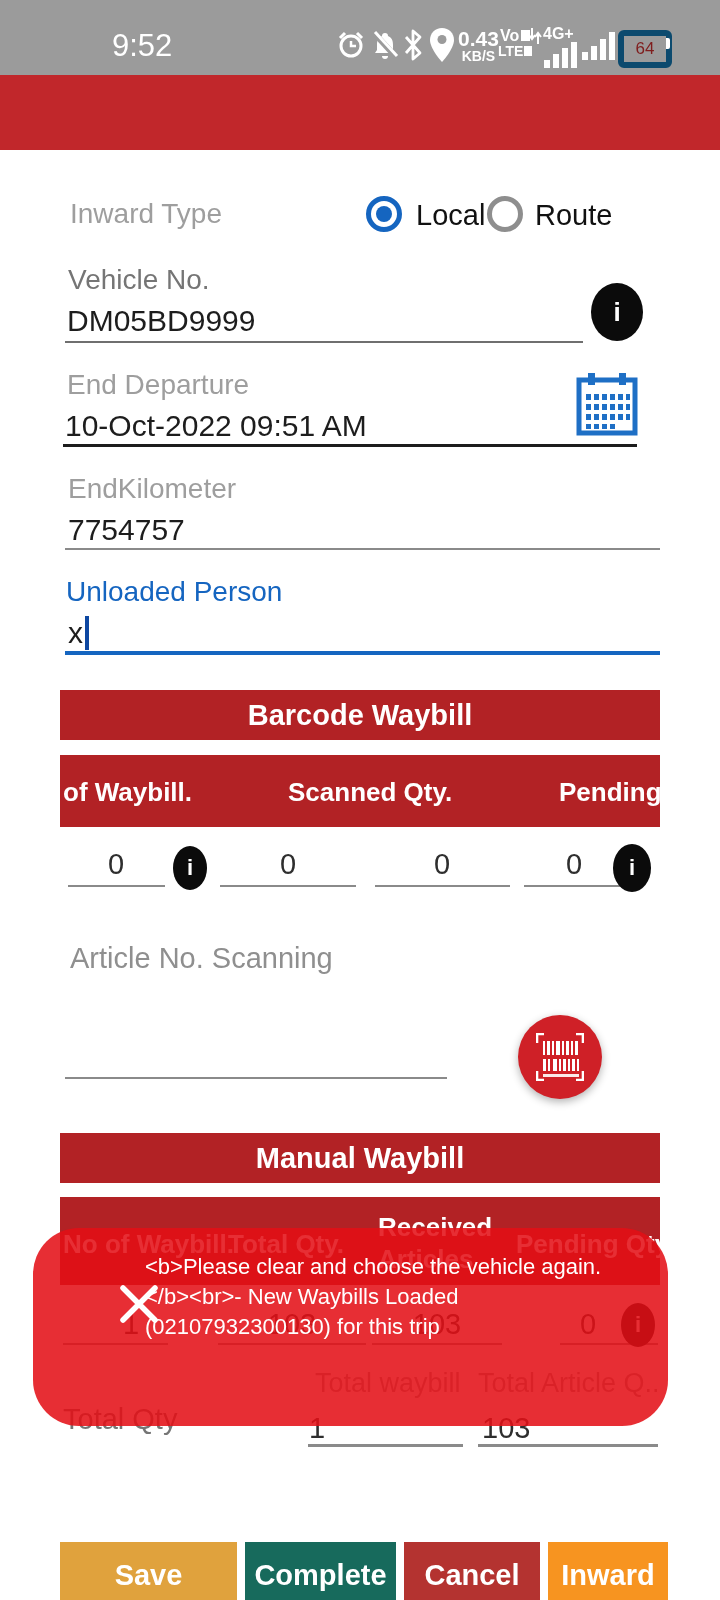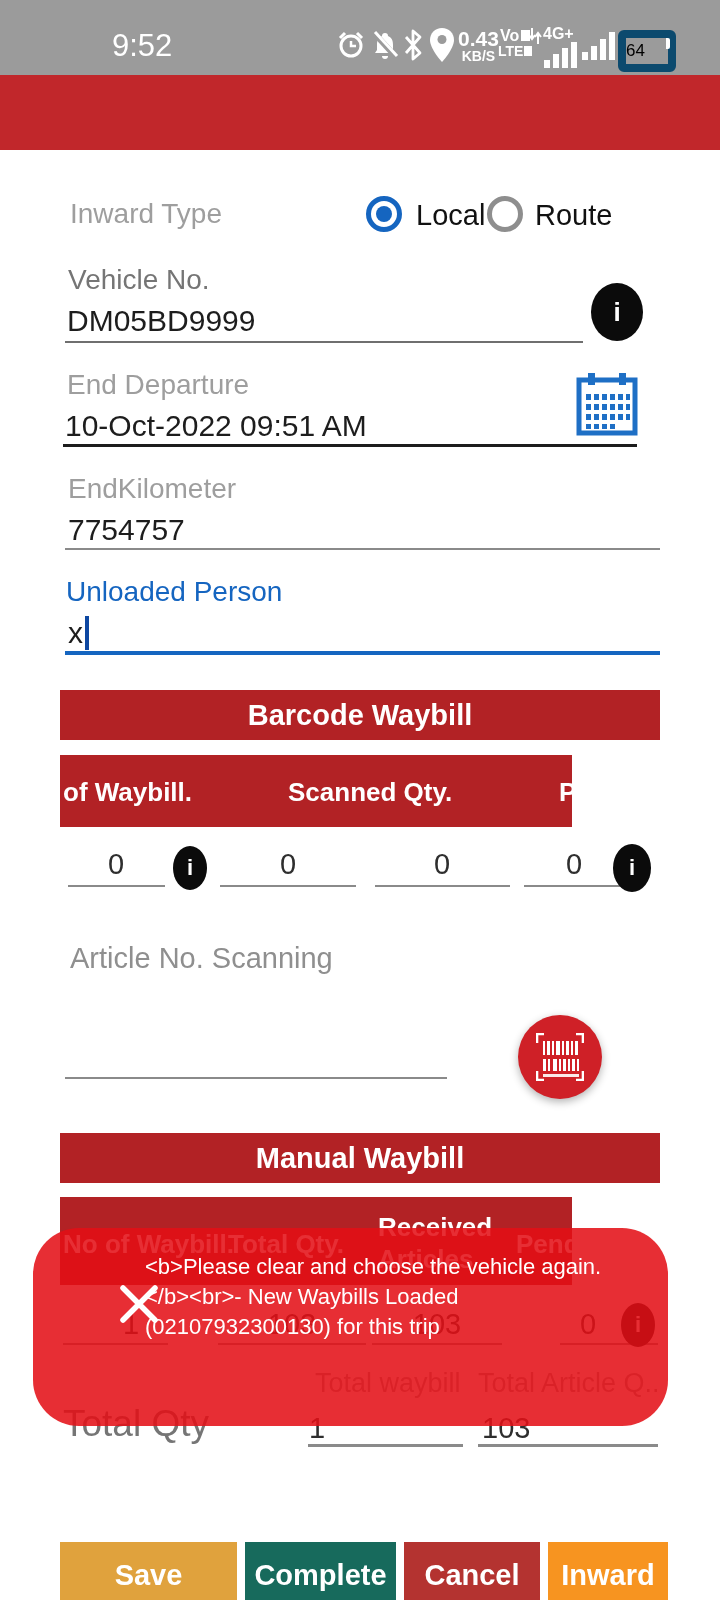--- a/index.html
+++ b/index.html
@@ -3,22 +3,22 @@
 <meta charset="utf-8">
 <style>
   html,body{margin:0;padding:0;background:#555;}
   #screen{position:relative;width:720px;height:1600px;background:#fff;overflow:hidden;
     font-family:"Liberation Sans",sans-serif;margin:0 auto;}
   .ab{position:absolute;}
   
   .statusbar{left:0;top:0;width:720px;height:75px;background:#9B9B9B;}
   .sb-time{left:112px;top:28px;font-size:31px;color:#fff;}
   .sb-txt{color:#fff;font-weight:bold;line-height:1.0;text-align:center;}
-  .battery{left:618px;top:30px;width:42px;height:26px;border:8px solid #0c4a6e;border-radius:6px;
-    color:#000000;font-size:17px;display:flex;align-items:center;}
+  .battery{left:618px;top:30px;width:42px;height:26px;border:6px solid #0c4a6e;border-radius:6px;
+    color:#7f1d1d;font-size:17px;display:flex;align-items:center;justify-content:center;}
   .battery-nub{left:666px;top:38px;width:4px;height:11px;background:#fff;border-radius:0 2px 2px 0;}
   
   .header{left:0;top:75px;width:720px;height:75px;background:#C1272B;}
   .hdr-title{left:108px;top:95px;font-size:32px;font-weight:bold;color:#fff;}
   .hdr-sub{left:318px;top:97px;font-size:29px;color:#fff;font-weight:bold;}
   
   .lbl{font-size:28px;color:#9E9E9E;}
   .lbl-dark{font-size:28px;color:#757575;}
   .val{font-size:30px;color:#1d1d1d;}
   .uline{height:2px;background:#6F6F6F;}
@@ -26,21 +26,21 @@
   .radio.sel{border:5px solid #1565C0;display:flex;align-items:center;justify-content:center;}
   .radio.sel .dot{width:16px;height:16px;border-radius:50%;background:#1565C0;}
   .radio.unsel{border:5px solid #8E8E8E;}
   .rlabel{font-size:29px;color:#111;}
   .iico{background:#0b0b0b;color:#fff;border-radius:50%;display:flex;align-items:center;
     justify-content:center;font-weight:bold;font-size:26px;}
   .cursor{display:inline-block;width:4px;height:34px;background:#0d47a1;vertical-align:-7px;margin-left:2px;}
   
   .banner{left:60px;width:600px;height:50px;background:#B22225;color:#fff;display:flex;
     align-items:center;justify-content:center;font-size:29px;font-weight:bold;}
-  .thead{left:60px;width:512px;background:#B22225;color:#fff;overflow:hidden;}
+  .thead{left:60px;width:600px;background:#B22225;color:#fff;overflow:hidden;}
   .thcell{position:absolute;font-size:26px;font-weight:bold;white-space:nowrap;}
   .zero{font-size:29px;color:#2e2e2e;text-align:center;}
   .rowline{height:2px;background:#8a8a8a;}
   
   .toast{left:33px;top:1228px;width:635px;height:198px;border-radius:46px;
     background:rgba(227,15,22,0.87);}
   .toast-msg{position:absolute;left:112px;top:24px;width:478px;font-size:22px;line-height:30px;color:#fff;}
   
   .btn{top:1542px;height:66px;color:#fff;font-size:29px;font-weight:bold;display:flex;
     align-items:center;justify-content:center;}
@@ -239,21 +239,21 @@
   <span class="ab zero" style="left:407px;top:1308px;width:60px">103</span>
   <span class="ab zero" style="left:558px;top:1308px;width:60px">0</span>
   <div class="ab rowline" style="left:63px;top:1343px;width:105px"></div>
   <div class="ab rowline" style="left:218px;top:1343px;width:148px"></div>
   <div class="ab rowline" style="left:372px;top:1343px;width:130px"></div>
   <div class="ab rowline" style="left:560px;top:1343px;width:98px"></div>
   <div class="ab iico" style="left:621px;top:1303px;width:34px;height:44px;font-size:22px">i</div>
 
   <span class="ab gray-note" style="left:315px;top:1368px">Total waybill</span>
   <span class="ab gray-note" style="left:478px;top:1368px;width:180px">Total Article Q...</span>
-  <span class="ab" style="left:63px;top:1403px;font-size:37px;color:#757575">Total Qty</span>
+  <span class="ab" style="left:63px;top:1403px;font-size:29px;color:#757575">Total Qty</span>
   <span class="ab zero" style="left:287px;top:1412px;width:60px">1</span>
   <span class="ab zero" style="left:482px;top:1412px;width:70px;text-align:left">103</span>
   <div class="ab" style="left:308px;top:1444px;width:155px;height:3px;background:#8a8a8a"></div>
   <div class="ab" style="left:478px;top:1444px;width:180px;height:3px;background:#8a8a8a"></div>
 
   <div class="ab toast">
     <svg style="position:absolute;left:82px;top:52px" width="48" height="48" viewBox="0 0 48 48">
       <path d="M8 8 L40 40 M40 8 L8 40" stroke="#fff" stroke-width="5.5" stroke-linecap="round"></path>
     </svg>
     <div class="toast-msg">&lt;b&gt;Please clear and choose the vehicle again.&lt;/b&gt;&lt;br&gt;- New Waybills Loaded (02107932300130) for this trip</div>

